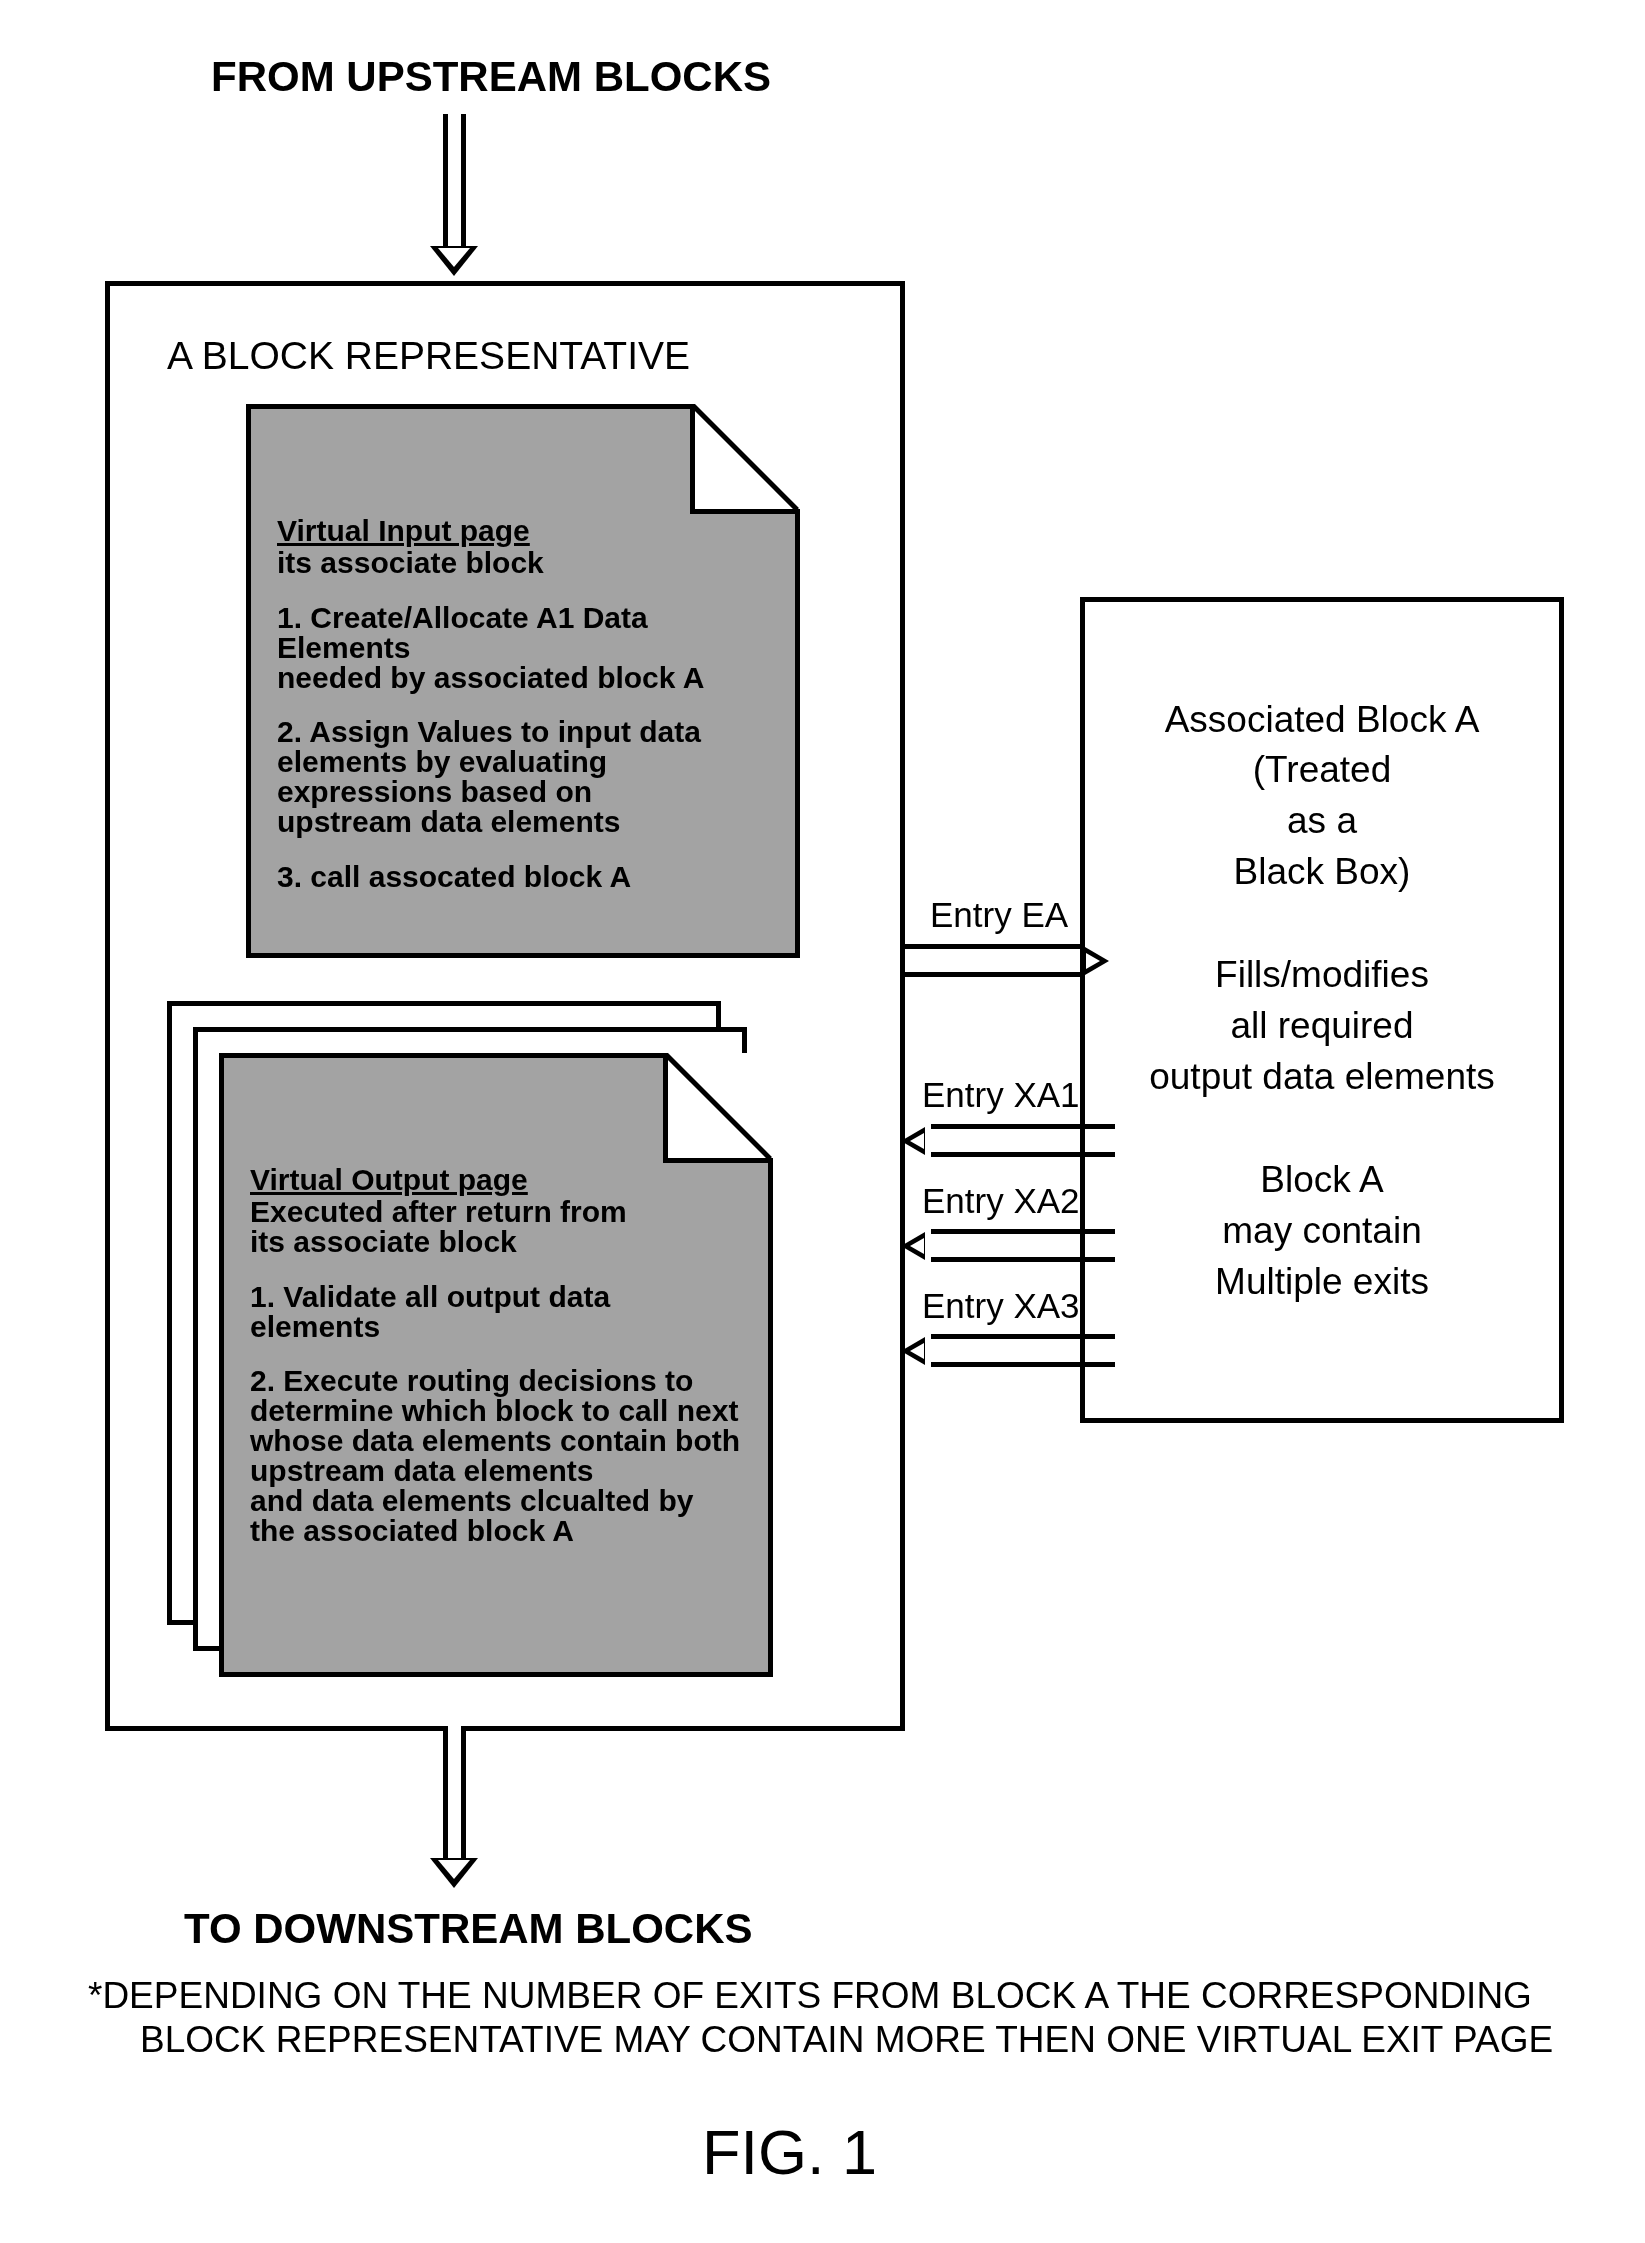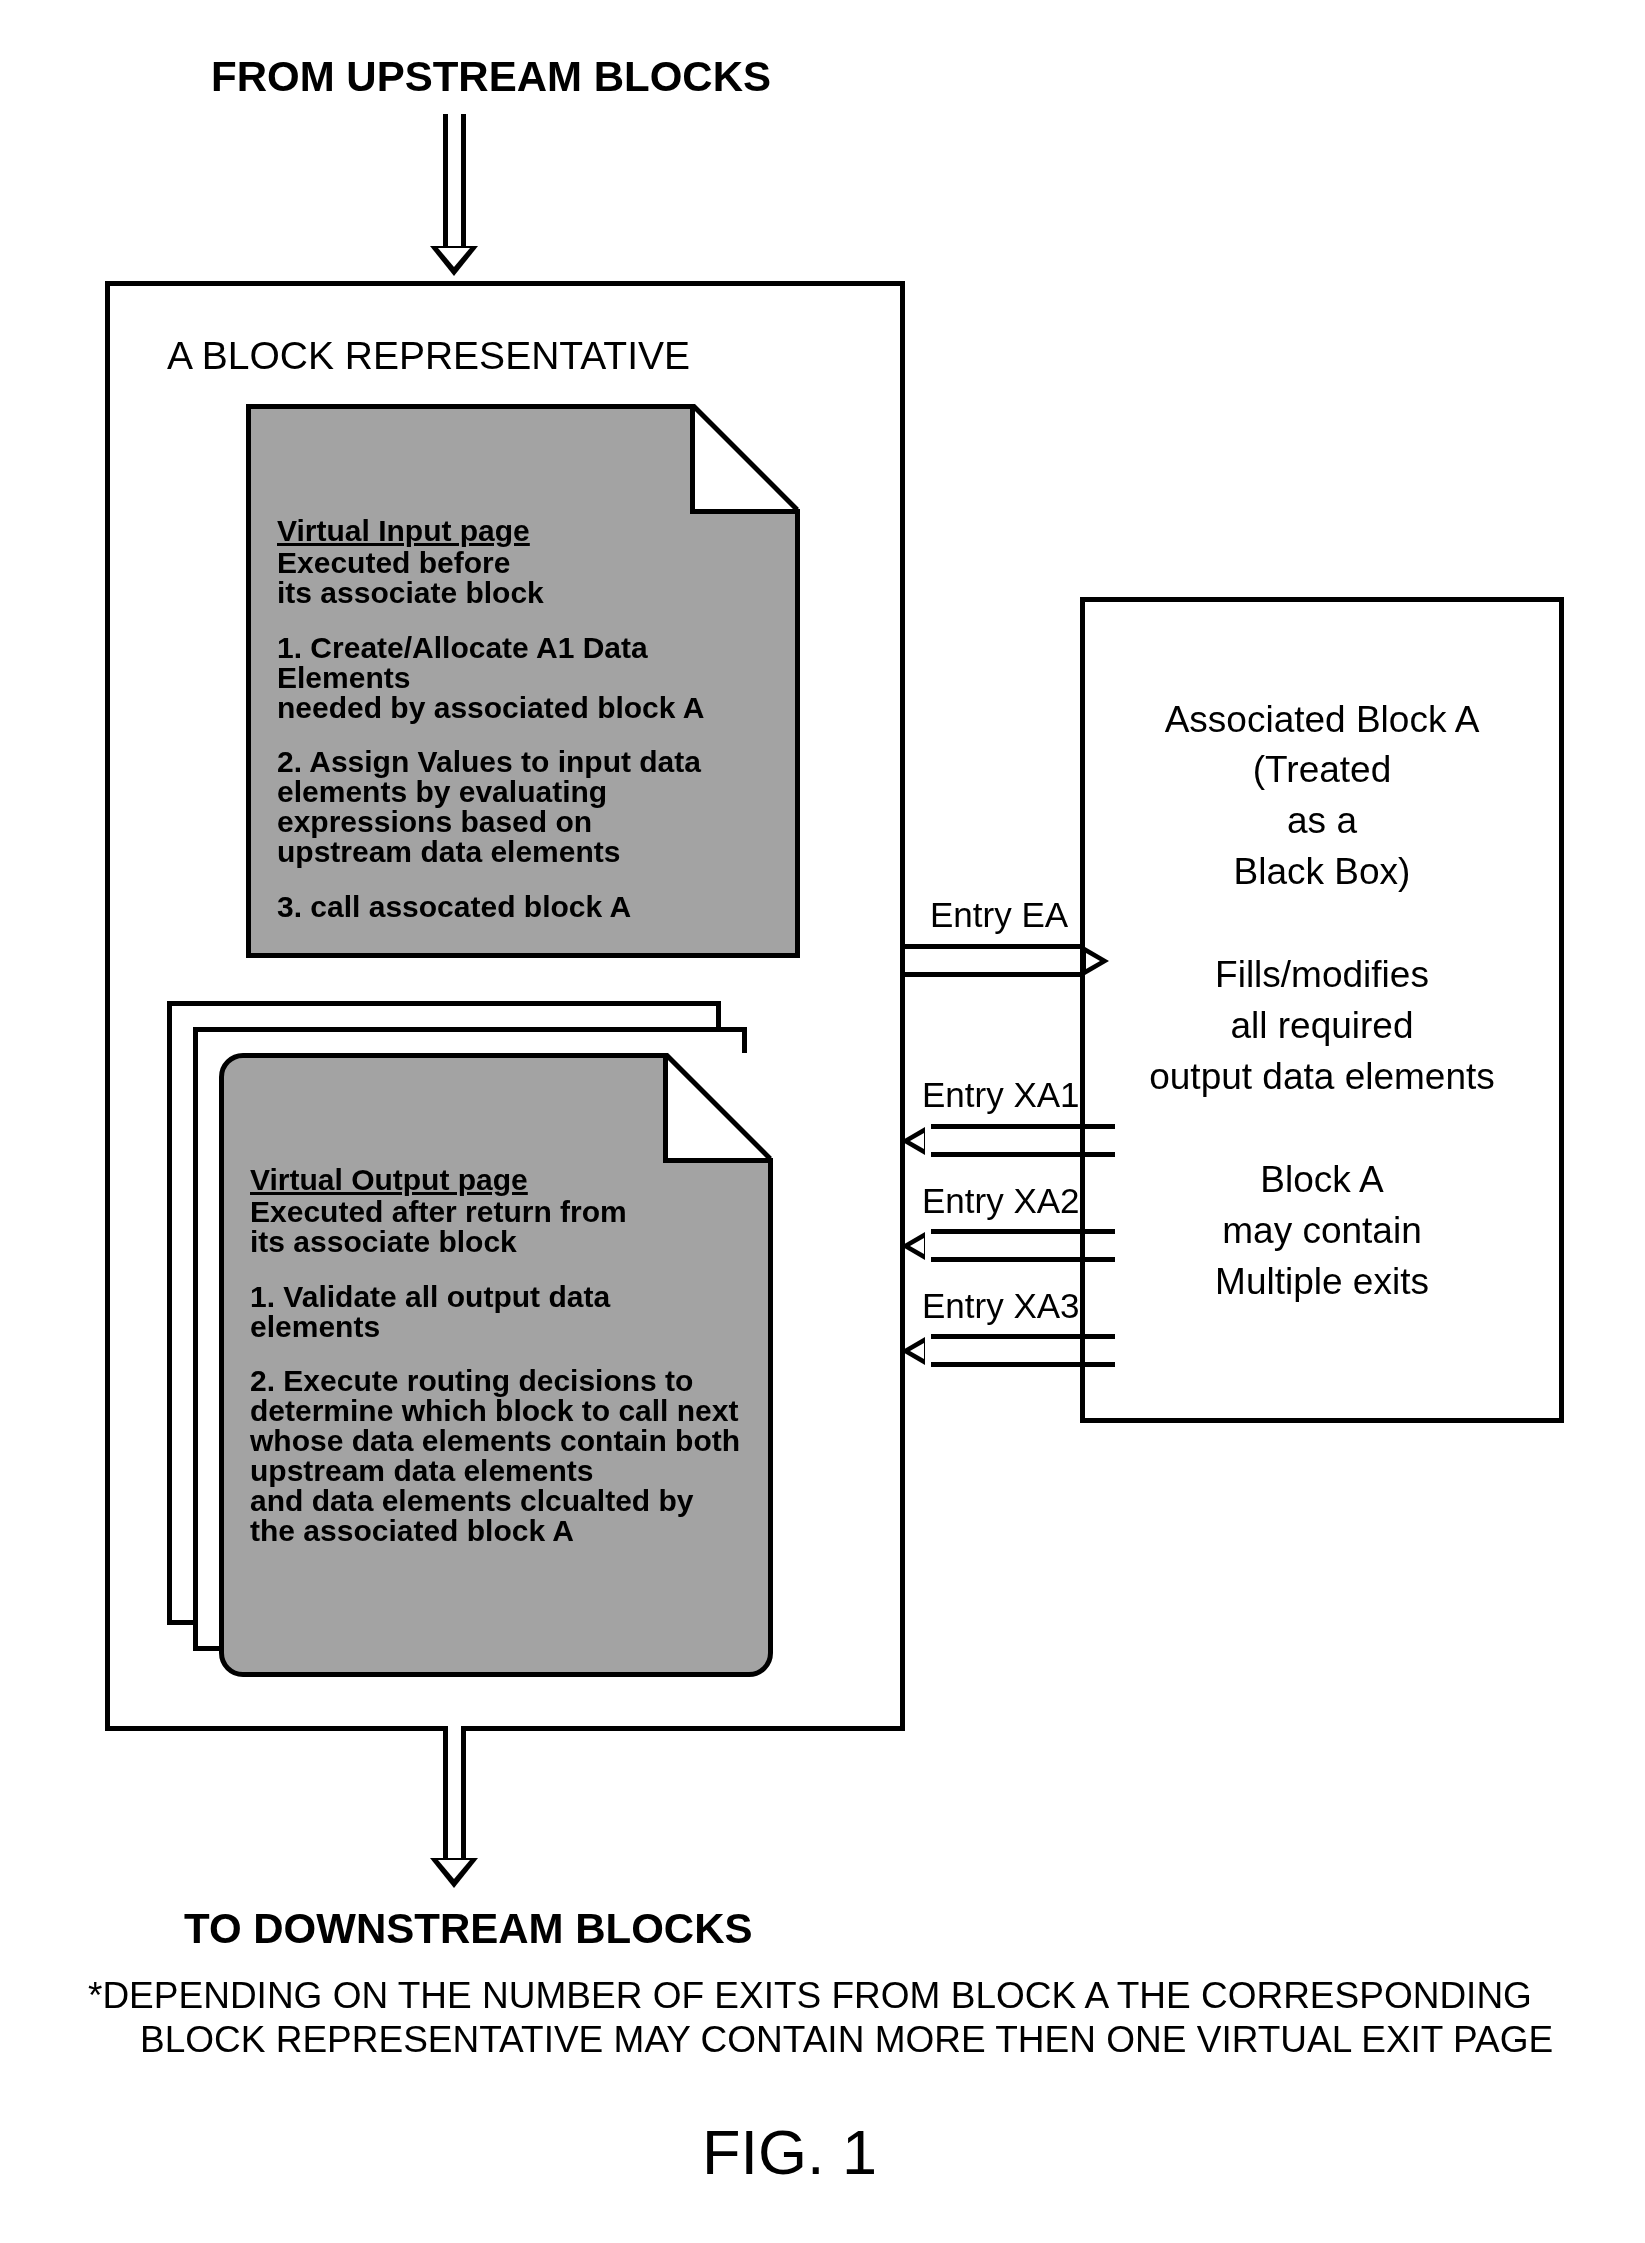--- a/index.html
+++ b/index.html
@@ -175,35 +175,34 @@
   </div>
 
   <div class="box" style="left:105px; top:281px; width:790px; height:1440px;">
   </div>
   <div class="txt" style="left:167px; top:334px; font-size:39px; font-weight:normal;">A BLOCK REPRESENTATIVE</div>
 
   <div class="doc" style="left:246px; top:404px; width:544px; height:544px;">
     <div class="fold"></div>
     <div class="doc-body">
       <div class="doc-title">Virtual Input page</div>
-      <div class="doc-sub">Executed before</div>
       <div class="doc-sub">its associate block</div>
       <div class="doc-row">1. Create/Allocate A1 Data Elements</div>
       <div class="doc-sub">needed by associated block A</div>
       <div class="doc-row">2. Assign Values to input data</div>
       <div class="doc-sub">elements by evaluating</div>
       <div class="doc-sub">expressions based on</div>
       <div class="doc-sub">upstream data elements</div>
       <div class="doc-row">3. call assocated block A</div>
     </div>
   </div>
 
   <div class="stack-shadow" style="left:167px; top:1001px; width:544px; height:614px;"></div>
   <div class="stack-shadow" style="left:193px; top:1027px; width:544px; height:614px;"></div>
-  <div class="doc" style="left:219px; top:1053px; width:544px; height:614px;border-radius:24px;">
+  <div class="doc" style="left:219px; top:1053px; width:544px; height:614px;">
     <div class="fold"></div>
     <div class="doc-body">
       <div class="doc-title">Virtual Output page</div>
       <div class="doc-sub">Executed after return from</div>
       <div class="doc-sub">its associate block</div>
       <div class="doc-row">1. Validate all output data elements</div>
       <div class="doc-row">2. Execute routing decisions to</div>
       <div class="doc-sub">determine which block to call next</div>
       <div class="doc-sub">whose data elements contain both</div>
       <div class="doc-sub">upstream data elements</div>

